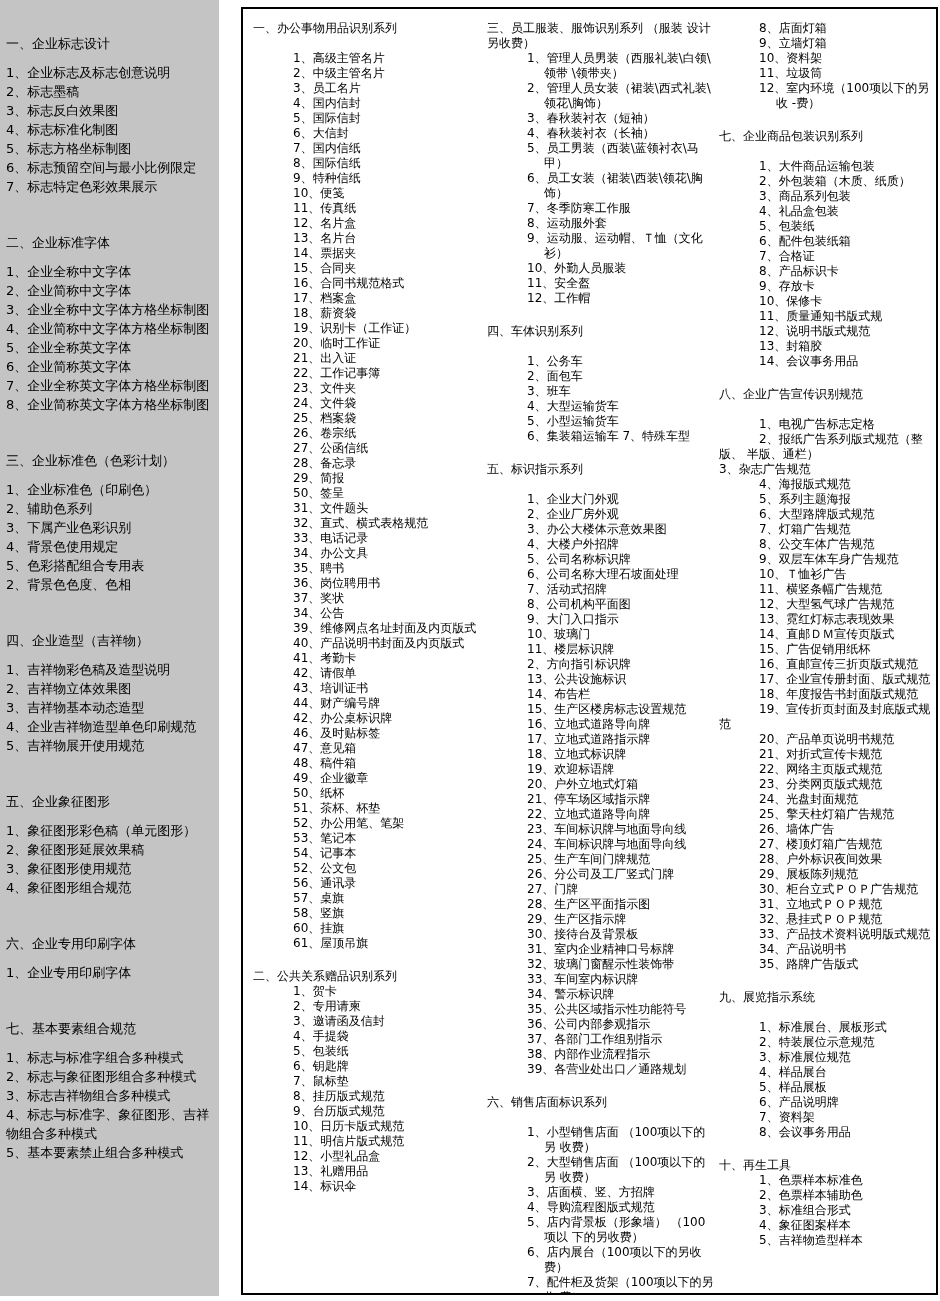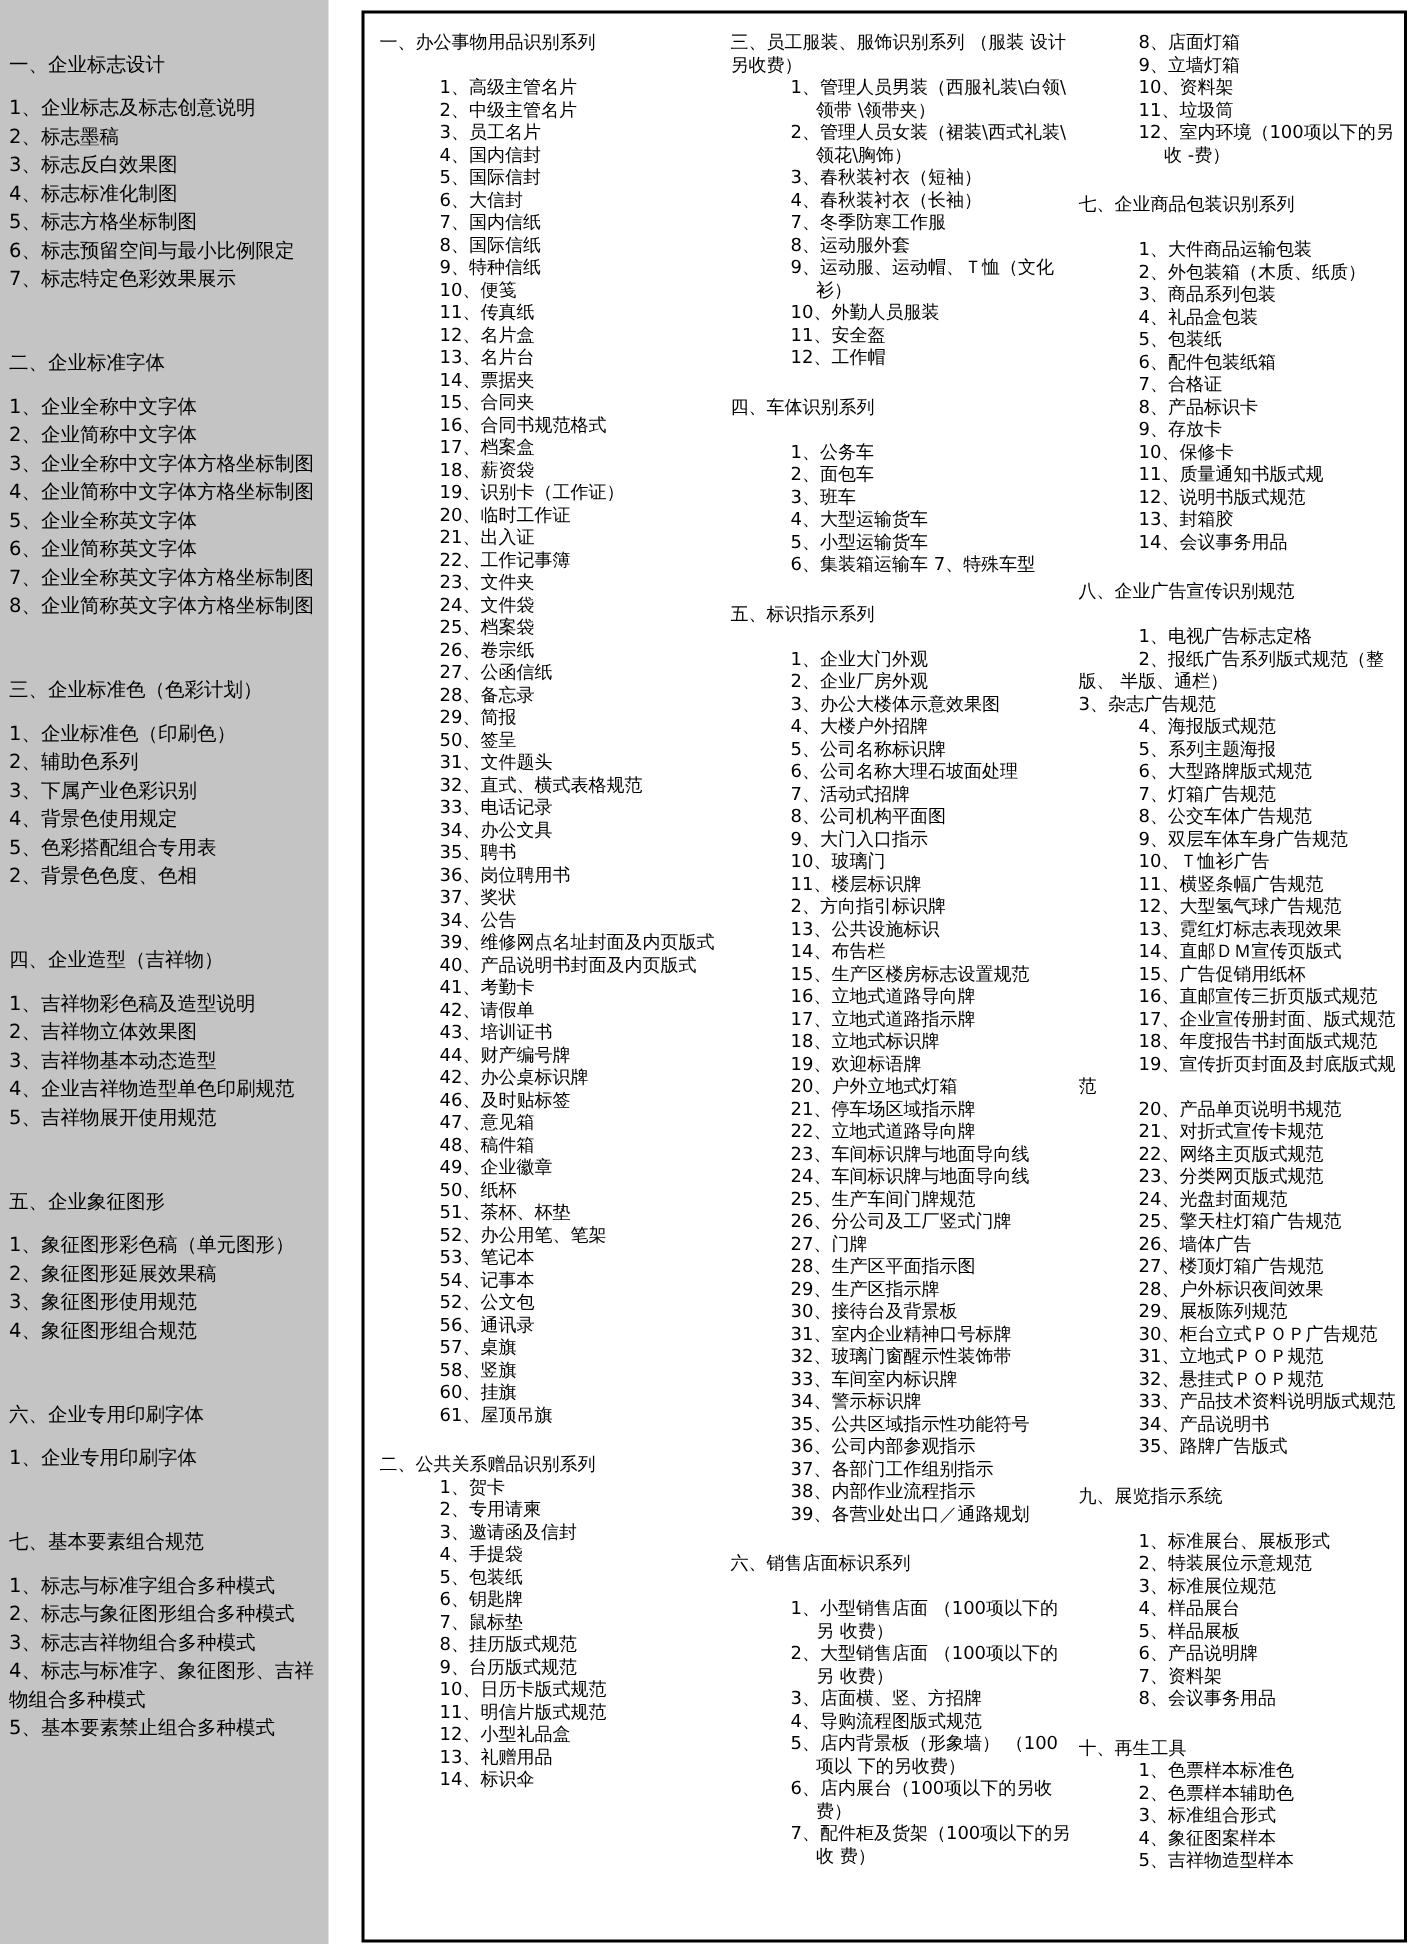--- a/index.html
+++ b/index.html
@@ -182,20 +182,22 @@
         <div class="item">14、标识伞</div>
       </div>
     </div>
     <div class="col col2">
       <div class="block compact first">
         <div class="block-title">三、员工服装、服饰识别系列 （服装 设计另收费）</div>
         <div class="item">1、管理人员男装（西服礼装\白领\ 领带 \领带夹）</div>
         <div class="item">2、管理人员女装（裙装\西式礼装\ 领花\胸饰）</div>
         <div class="item">3、春秋装衬衣（短袖）</div>
         <div class="item">4、春秋装衬衣（长袖）</div>
+        <div class="item">5、员工男装（西装\蓝领衬衣\马 甲）</div>
+        <div class="item">6、员工女装（裙装\西装\领花\胸 饰）</div>
         <div class="item">7、冬季防寒工作服</div>
         <div class="item">8、运动服外套</div>
         <div class="item">9、运动服、运动帽、Ｔ恤（文化 衫）</div>
         <div class="item">10、外勤人员服装</div>
         <div class="item">11、安全盔</div>
         <div class="item">12、工作帽</div>
       </div>
       <div class="block">
         <div class="block-title">四、车体识别系列</div>
         <div class="item">1、公务车</div>

